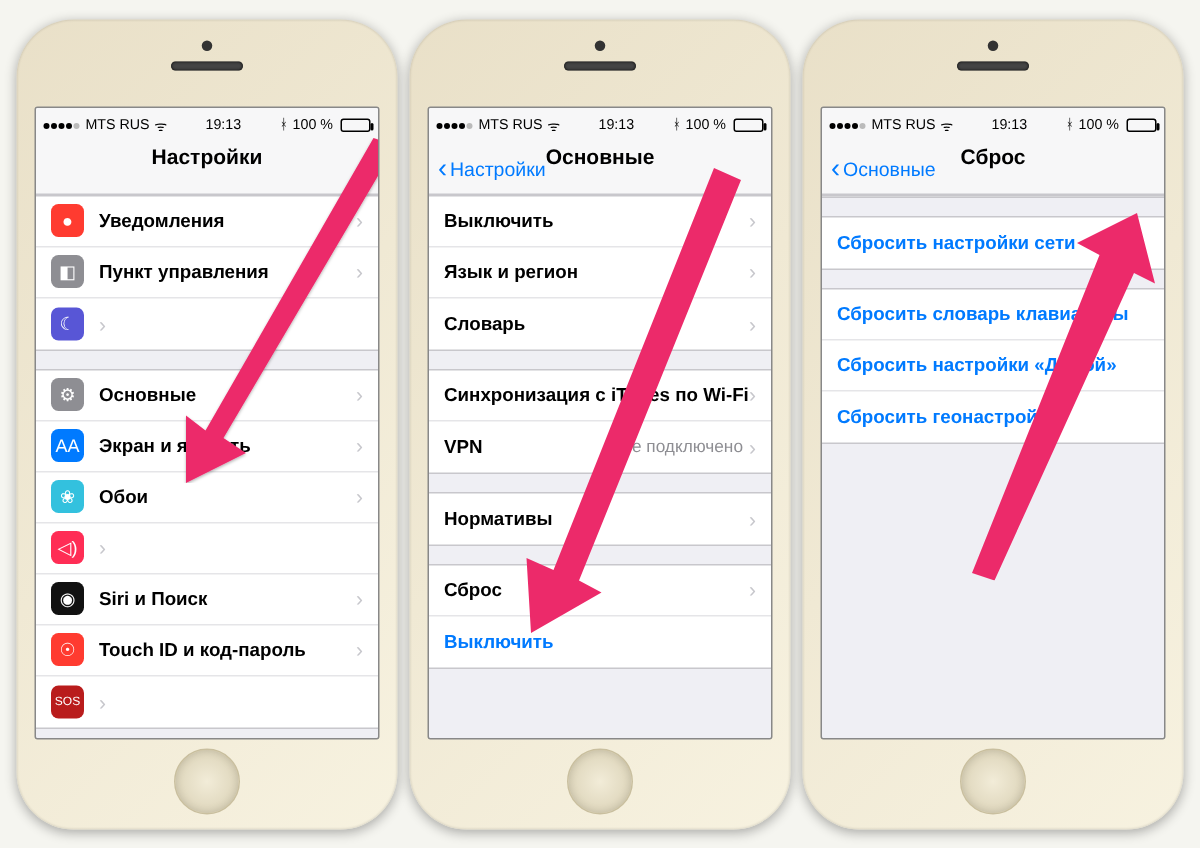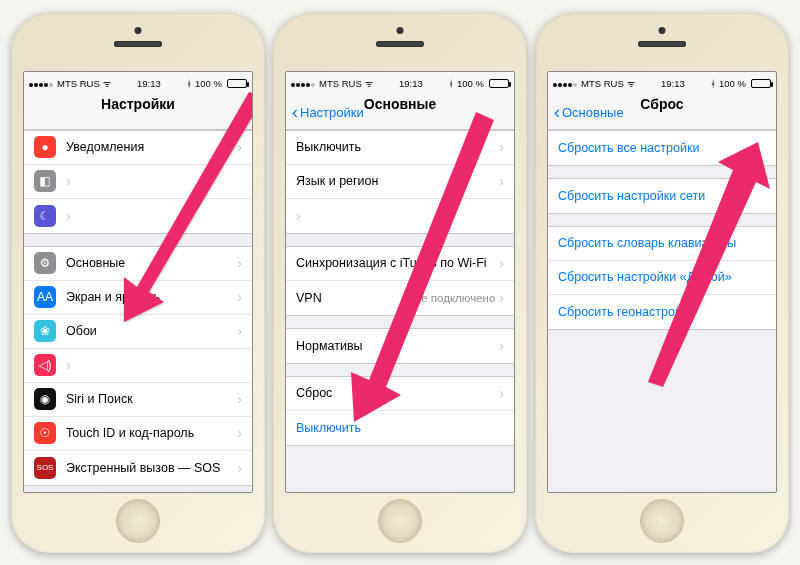--- a/index.html
+++ b/index.html
@@ -93,21 +93,21 @@
     min-height:34px; display:flex; align-items:center;
     padding: 0 10px 0 10px; font-size:12.5px; color:#000;
     border-bottom:1px solid #e5e5e8; position:relative;
   }
   .row:last-child{border-bottom:none;}
   .row .icon {
     width:22px; height:22px; border-radius:5px;
     margin-right:10px; display:flex; align-items:center; justify-content:center;
     color:#fff; font-size:13px; flex-shrink:0;
   }
-  .row .label { flex:1; }
+  .row .label { flex:1;font-weight:bold; }
   .row .disclosure { color:#c7c7cc; font-size:14px; }
   .row .value { color:#8e8e93; font-size:11.5px; margin-right:4px;}
   .row.link { color:#007aff; }
   
   .arrow {
     position:absolute;
     pointer-events:none;
   }
 </style>
 </head>
@@ -135,20 +135,21 @@
     </div>
     <div class="content" id="p1content">
         <div class="group">
           <div class="row">
             <div class="icon" style="background: rgb(255, 59, 48); font-size: 12px;">●</div>
             <span class="label">Уведомления</span>
             <span class="disclosure">›</span>
           </div>
           <div class="row">
             <div class="icon" style="background: rgb(142, 142, 147); font-size: 12px;">◧</div>
+            <span class="label">Пункт управления</span>
             <span class="disclosure">›</span>
           </div>
           <div class="row">
             <div class="icon" style="background: rgb(88, 86, 214); font-size: 12px;">☾</div>
             <span class="disclosure">›</span>
           </div>
         </div>
         <div class="group">
           <div class="row">
             <div class="icon" style="background: rgb(142, 142, 147); font-size: 12px;">⚙</div>
@@ -174,21 +175,20 @@
             <span class="label">Siri и Поиск</span>
             <span class="disclosure">›</span>
           </div>
           <div class="row">
             <div class="icon" style="background: rgb(255, 59, 48); font-size: 12px;">☉</div>
             <span class="label">Touch ID и код-пароль</span>
             <span class="disclosure">›</span>
           </div>
           <div class="row">
             <div class="icon" style="background: #b91c1c; font-size: 8px;">SOS</div>
-            <span class="label">Экстренный вызов — SOS</span>
             <span class="disclosure">›</span>
           </div>
         </div>
       </div>
     <svg class="arrow" style="top:20px;left:80px;width:160px;height:230px" viewBox="0 0 160 230">
       <defs>
           <filter id="s1">
             <feDropShadow dx="0" dy="1" stdDeviation="1" flood-opacity="0.3"></feDropShadow>
           </filter>
         </defs>
@@ -226,20 +226,21 @@
         <div class="group">
           <div class="row">
             <span class="label">Выключить</span>
             <span class="disclosure">›</span>
           </div>
           <div class="row">
             <span class="label">Язык и регион</span>
             <span class="disclosure">›</span>
           </div>
           <div class="row">
+            <span class="label">Словарь</span>
             <span class="disclosure">›</span>
           </div>
         </div>
         <div class="group">
           <div class="row">
             <span class="label">Синхронизация с iTunes по Wi-Fi</span>
             <span class="disclosure">›</span>
           </div>
           <div class="row">
             <span class="label">VPN</span>
@@ -289,23 +290,20 @@
     </div>
     <div class="navbar">
       <div class="back">
         <span class="chev">‹</span>
         <span>Основные</span>
       </div>
       <span class="title">Сброс</span>
     </div>
     <div class="content" id="p3content">
         <div class="group">
-          <div class="row link">
-            <span class="label">Сбросить все настройки</span>
-          </div>
         </div>
         <div class="group">
           <div class="row link">
             <span class="label">Сбросить настройки сети</span>
           </div>
         </div>
         <div class="group">
           <div class="row link">
             <span class="label">Сбросить словарь клавиатуры</span>
           </div>

